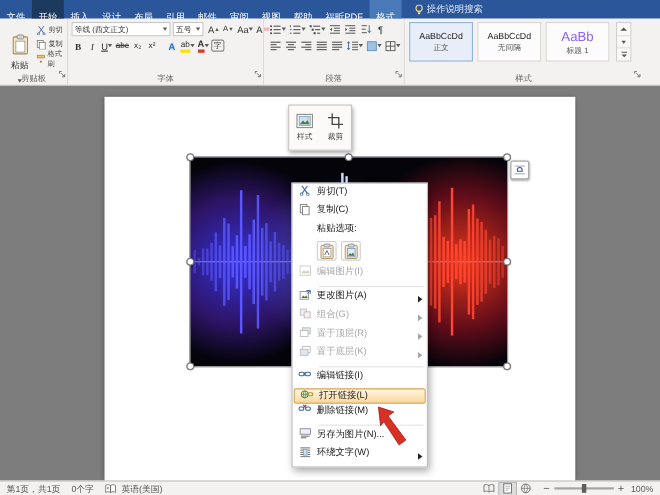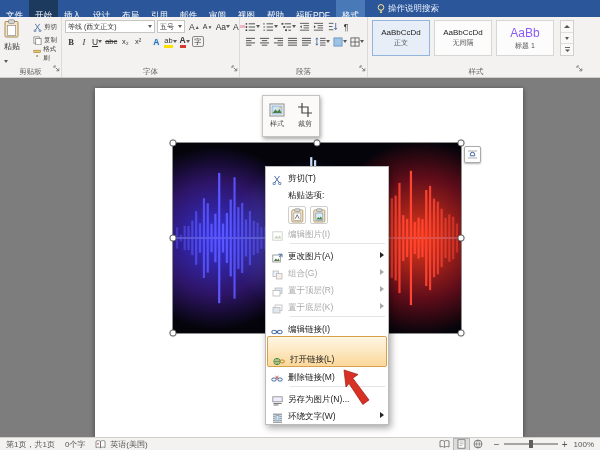--- a/index.html
+++ b/index.html
@@ -35,26 +35,26 @@
       radial-gradient(circle at 47% 50%, rgba(255,255,255,.95) 0 1.5%, rgba(165,198,255,.6) 8%, rgba(80,115,235,.28) 22%, rgba(0,0,0,0) 44%),
       radial-gradient(ellipse 42% 62% at 15% 50%, rgba(62,58,255,.85), rgba(96,40,214,.45) 48%, rgba(0,0,0,0) 78%),
       radial-gradient(ellipse 42% 66% at 86% 50%, rgba(255,62,26,.9), rgba(190,22,42,.5) 48%, rgba(0,0,0,0) 78%),
       #04040a}
   .hnd{position:absolute;width:7px;height:7px;background:#fff;border:1px solid #777;border-radius:50%;transform:translate(-50%,-50%);z-index:6;box-shadow:0 0 1px rgba(0,0,0,.5)}
   
   #minitoolbar{position:absolute;left:262px;top:95px;width:58px;height:42px;background:#fbfaf9;border:1px solid #c6c4c2;box-shadow:1px 2px 4px rgba(0,0,0,.35);display:flex;z-index:15}
   .mtb-btn{flex:1;display:flex;flex-direction:column;align-items:center;justify-content:center;gap:2px;font-size:7px;color:#444}
   
   #ctxmenu{position:absolute;left:265px;top:166px;width:124px;background:#fff;border:1px solid #bcbcbc;box-shadow:2px 3px 7px rgba(0,0,0,.35);padding:1px 0;z-index:20;font-size:8.5px;color:#222}
-  .mi{position:relative;height:17px;display:flex;align-items:flex-end;padding-right:10px}
+  .mi{position:relative;height:17px;display:flex;align-items:flex-start;padding-right:10px}
   .mi-ic{width:22px;min-width:22px;display:flex;justify-content:center;align-items:center}
   .mi.disabled{color:#a8a8a8}
   .mi.disabled svg{opacity:.45}
   .mi.sub::after{content:"";position:absolute;right:4px;top:50%;transform:translateY(-50%);border-left:4px solid currentColor;border-top:3px solid transparent;border-bottom:3px solid transparent}
-  .mi.hl{background:linear-gradient(#fff6e4,#fbd89b);border:1px solid #d9a04c;border-radius:2px;margin:0 1px;height:31px}
+  .mi.hl{background:linear-gradient(#fff6e4,#fbd89b);border:1px solid #d9a04c;border-radius:2px;margin:0 1px;height:14px}
   .msep{height:1px;background:#e3e3e3;margin:2px 3px 2px 24px}
   .pbtn{width:18px;height:18px;border:1px solid #cfcfcf;border-radius:2px;margin-right:4px;display:flex;align-items:center;justify-content:center;background:#fdfdfd}
   
   #statusbar{position:absolute;left:0;top:437px;width:600px;height:13px;background:#f3f2f1;border-top:1px solid #d0cecb;display:flex;align-items:center;font-size:8px;color:#555;z-index:25}
   .viewbtn{width:15px;height:11px;display:flex;align-items:center;justify-content:center;margin-left:2px}
   .viewbtn.active{background:#dcdcdc;outline:1px solid #b5b5b5}
   .ztrack{width:54px;height:2px;background:#a6a4a2;position:relative;margin:0 4px}
   .zthumb{position:absolute;left:25px;top:-3px;width:4px;height:8px;background:#605e5c}
 </style>
 </head>
@@ -80,21 +80,21 @@
           <circle cx="4" cy="3.4" r="2.8" fill="none" stroke="#ffe28a" stroke-width="1"></circle>
           <path d="M2.8 7h2.4M3 8.4h2" stroke="#ffe28a" stroke-width="1"></path>
         </svg>
       <span>操作说明搜索</span>
     </div>
   </div>
 
   <div id="ribbon">
 
     <div class="grp" style="left:0;width:62px">
-      <div class="abs" style="left:4px;top:2px;width:28px;height:46px;text-align:left">
+      <div class="abs" style="left:4px;top:14px;width:28px;height:46px;text-align:center">
         <svg width="15" height="19" viewBox="0 0 15 19">
           <rect x="1" y="2.5" width="13" height="15.5" rx="1" fill="#f6e7c9" stroke="#ab8a54" stroke-width="1"></rect>
           <rect x="4.5" y="0.8" width="6" height="3.6" rx="1" fill="#d7d7d7" stroke="#8a8a8a" stroke-width="0.8"></rect>
           <rect x="3.4" y="6.4" width="8.2" height="10" fill="#fff" stroke="#9a9a9a" stroke-width="0.8"></rect>
         </svg>
         <div style="font-size:8px;color:#333;line-height:9px">粘贴</div>
         <div class="dd" style="margin-top:1px"></div>
       </div>
       <div class="abs" style="left:33px;top:4px">
         <div class="mini-row">
@@ -442,20 +442,29 @@
       <span class="mi-ic">
           <svg width="10" height="10" viewBox="0 0 10 10">
             <path d="M2.5 1l5 7M7.5 1l-5 7" stroke="#4a6ea9" stroke-width="1" fill="none"></path>
             <circle cx="2.2" cy="8.6" r="1.2" fill="none" stroke="#4a6ea9" stroke-width="0.9"></circle>
             <circle cx="7.8" cy="8.6" r="1.2" fill="none" stroke="#4a6ea9" stroke-width="0.9"></circle>
           </svg>
         </span>
       <span>剪切(T)</span>
     </div>
     <div class="mi">
+      <span class="mi-ic">
+          <svg width="10" height="11" viewBox="0 0 10 11">
+            <rect x="1" y="1" width="6" height="7.5" fill="#fff" stroke="#777" stroke-width="0.8"></rect>
+            <rect x="3" y="2.8" width="6" height="7.5" fill="#fff" stroke="#777" stroke-width="0.8"></rect>
+          </svg>
+        </span>
+      <span>复制(C)</span>
+    </div>
+    <div class="mi">
       <span class="mi-ic"></span>
       <span>粘贴选项:</span>
     </div>
     <div class="mi" style="height:22px">
       <span class="mi-ic"></span>
       <span class="pbtn">
           <svg width="13" height="15" viewBox="0 0 13 15">
             <rect x="0.8" y="2" width="11" height="12" rx="1" fill="#f6e7c9" stroke="#ab8a54" stroke-width="0.8"></rect>
             <rect x="3.6" y="0.8" width="5.3" height="2.8" rx="0.8" fill="#d7d7d7" stroke="#8a8a8a" stroke-width="0.7"></rect>
             <rect x="2.8" y="5" width="7" height="7.5" fill="#fff" stroke="#9a9a9a" stroke-width="0.7"></rect>

